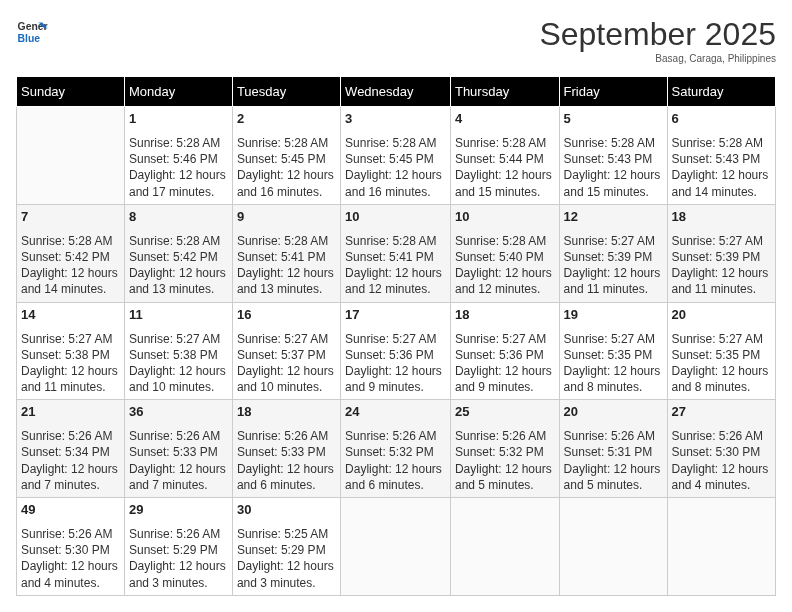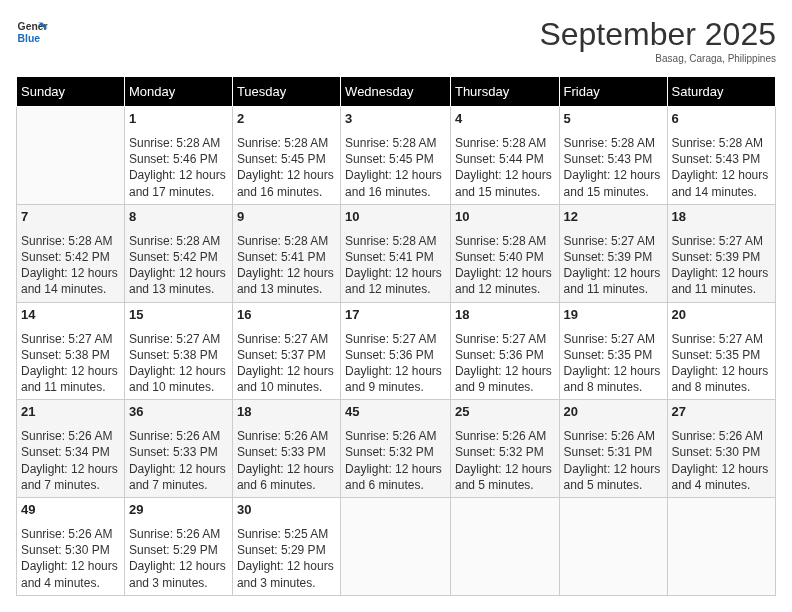--- a/index.html
+++ b/index.html
@@ -166,21 +166,21 @@
           <span class="day-num">18</span>
           <div class="day-info">Sunrise: 5:27 AM<br>Sunset: 5:39 PM<br>Daylight: 12 hours and 11 minutes.</div>
         </td>
       </tr>
       <tr>
         <td>
           <span class="day-num">14</span>
           <div class="day-info">Sunrise: 5:27 AM<br>Sunset: 5:38 PM<br>Daylight: 12 hours and 11 minutes.</div>
         </td>
         <td>
-          <span class="day-num">15</span>
+          <span class="day-num">11</span>
           <div class="day-info">Sunrise: 5:27 AM<br>Sunset: 5:38 PM<br>Daylight: 12 hours and 10 minutes.</div>
         </td>
         <td>
           <span class="day-num">16</span>
           <div class="day-info">Sunrise: 5:27 AM<br>Sunset: 5:37 PM<br>Daylight: 12 hours and 10 minutes.</div>
         </td>
         <td>
           <span class="day-num">17</span>
           <div class="day-info">Sunrise: 5:27 AM<br>Sunset: 5:36 PM<br>Daylight: 12 hours and 9 minutes.</div>
         </td>
@@ -204,21 +204,21 @@
         </td>
         <td>
           <span class="day-num">36</span>
           <div class="day-info">Sunrise: 5:26 AM<br>Sunset: 5:33 PM<br>Daylight: 12 hours and 7 minutes.</div>
         </td>
         <td>
           <span class="day-num">18</span>
           <div class="day-info">Sunrise: 5:26 AM<br>Sunset: 5:33 PM<br>Daylight: 12 hours and 6 minutes.</div>
         </td>
         <td>
-          <span class="day-num">45</span>
+          <span class="day-num">24</span>
           <div class="day-info">Sunrise: 5:26 AM<br>Sunset: 5:32 PM<br>Daylight: 12 hours and 6 minutes.</div>
         </td>
         <td>
           <span class="day-num">25</span>
           <div class="day-info">Sunrise: 5:26 AM<br>Sunset: 5:32 PM<br>Daylight: 12 hours and 5 minutes.</div>
         </td>
         <td>
           <span class="day-num">20</span>
           <div class="day-info">Sunrise: 5:26 AM<br>Sunset: 5:31 PM<br>Daylight: 12 hours and 5 minutes.</div>
         </td>

